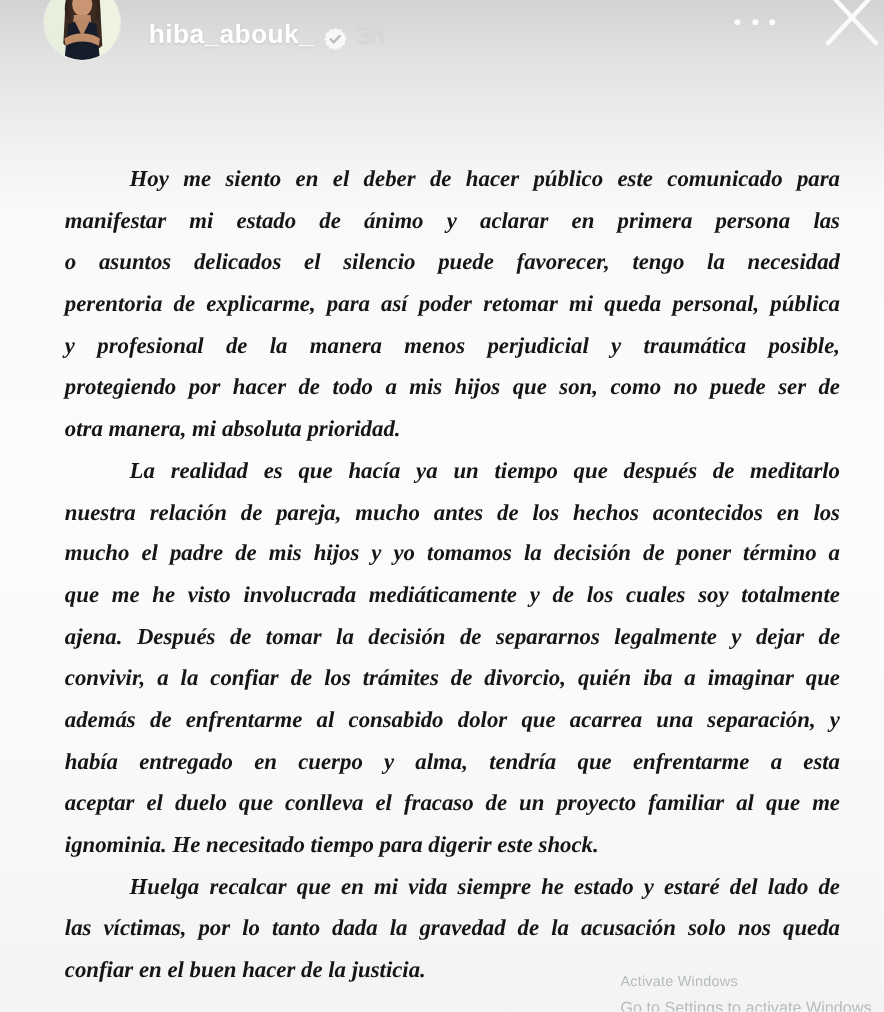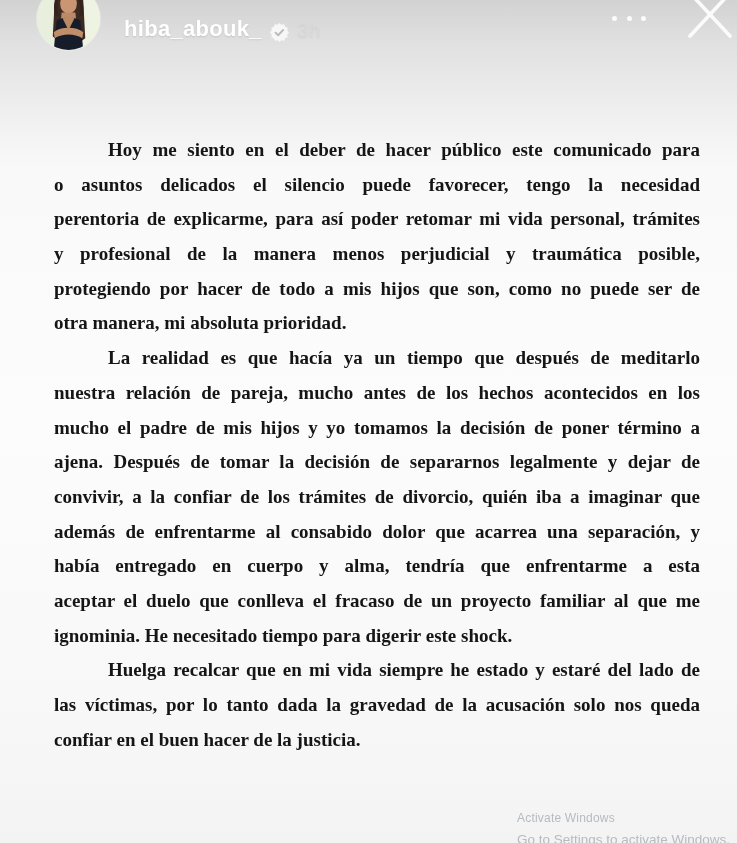--- a/index.html
+++ b/index.html
@@ -37,21 +37,21 @@
   .close-btn svg{display:block;}
 
   
   .statement{
     position:absolute;left:54px;top:133px;width:646px;
     font-family:"Liberation Serif","DejaVu Serif",serif;font-weight:bold;
     font-size:19px;color:#151515;
   }
   .line{
     height:34.7px;line-height:34.7px;white-space:normal;
-    text-align:justify;text-align-last:justify;overflow:visible;
+    text-align:justify;text-align-last:justify;overflow:visible;font-style:italic;
   }
   .line.first{text-indent:54px;}
   .line.plast{text-align-last:left;}
 
   
   .watermark{position:absolute;left:517px;top:807px;color:#b5bbbe;pointer-events:none;}
   .wm1{font-size:12px;line-height:23px;letter-spacing:.2px;}
   .wm2{font-size:13.5px;line-height:16px;margin-top:2px;white-space:nowrap;}
 </style>
 </head>
@@ -98,28 +98,30 @@
   <button class="close-btn" aria-label="close story">
     <svg width="52" height="50" viewBox="0 0 52 50">
       <line x1="6" y1="3" x2="46" y2="46" stroke="#fbfbfb" stroke-width="3.6" stroke-linecap="round"></line>
       <line x1="46" y1="3" x2="6" y2="46" stroke="#fbfbfb" stroke-width="3.6" stroke-linecap="round"></line>
     </svg>
   </button>
 </div>
 
 <div class="statement" id="statement">
     <div class="line first">Hoy me siento en el deber de hacer público este comunicado para</div>
+    <div class="line">manifestar mi estado de ánimo y aclarar en primera persona las</div>
     <div class="line">o asuntos delicados el silencio puede favorecer, tengo la necesidad</div>
-    <div class="line">perentoria de explicarme, para así poder retomar mi vida personal, trámites</div>
+    <div class="line">perentoria de explicarme, para así poder retomar mi queda personal, pública</div>
     <div class="line">y profesional de la manera menos perjudicial y traumática posible,</div>
     <div class="line">protegiendo por hacer de todo a mis hijos que son, como no puede ser de</div>
     <div class="line plast">otra manera, mi absoluta prioridad.</div>
     <div class="line first">La realidad es que hacía ya un tiempo que después de meditarlo</div>
     <div class="line">nuestra relación de pareja, mucho antes de los hechos acontecidos en los</div>
     <div class="line">mucho el padre de mis hijos y yo tomamos la decisión de poner término a</div>
+    <div class="line">que me he visto involucrada mediáticamente y de los cuales soy totalmente</div>
     <div class="line">ajena. Después de tomar la decisión de separarnos legalmente y dejar de</div>
     <div class="line">convivir, a la confiar de los trámites de divorcio, quién iba a imaginar que</div>
     <div class="line">además de enfrentarme al consabido dolor que acarrea una separación, y</div>
     <div class="line">había entregado en cuerpo y alma, tendría que enfrentarme a esta</div>
     <div class="line">aceptar el duelo que conlleva el fracaso de un proyecto familiar al que me</div>
     <div class="line plast">ignominia. He necesitado tiempo para digerir este shock.</div>
     <div class="line first">Huelga recalcar que en mi vida siempre he estado y estaré del lado de</div>
     <div class="line">las víctimas, por lo tanto dada la gravedad de la acusación solo nos queda</div>
     <div class="line plast">confiar en el buen hacer de la justicia.</div>
   </div>

